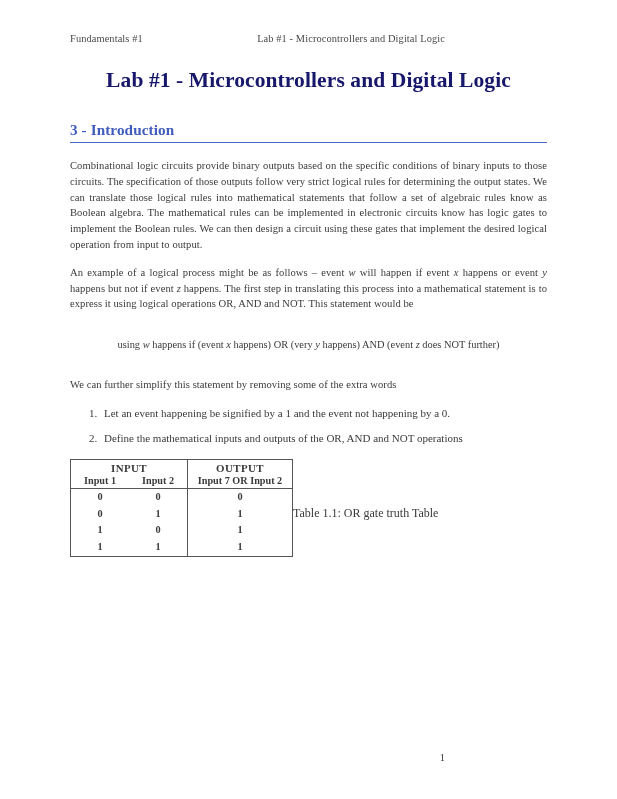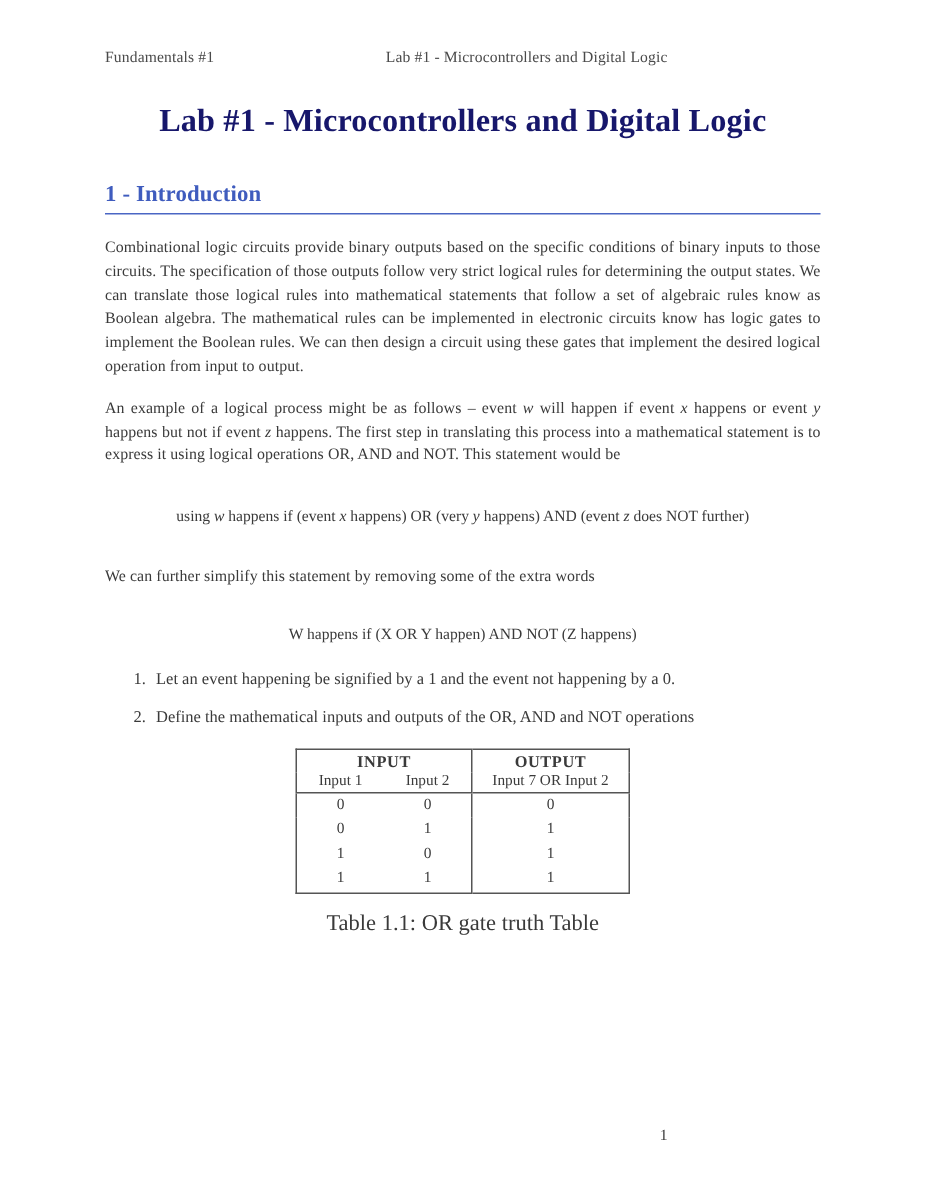--- a/index.html
+++ b/index.html
@@ -102,33 +102,33 @@
   }
   ol.steps li {
     margin-bottom: 9px;
     padding-left: 4px;
   }
 
   
   .table-wrap {
     margin-top: 12px;
     display: flex;
-    flex-direction: column;
+    flex-direction: row;
     align-items: center;
   }
   table.truth {
     border-collapse: collapse;
     font-size: 10.3px;
     color: #3a3a3a;
     border: 1.1px solid #555;
   }
   table.truth th,
   table.truth td {
     text-align: center;
-    font-weight: normal;
+    font-weight: bold;
     padding: 1px 0;
   }
   table.truth th.grp {
     font-weight: bold;
     font-size: 10.9px;
     letter-spacing: 0.4px;
     padding: 2px 0 1px 0;
   }
   table.truth th.sub {
     font-size: 10.2px;
@@ -142,21 +142,21 @@
   td.col-i1 { width: 58px; }
   td.col-i2 { width: 58px; }
   td.col-out { width: 104px; }
   th.col-i1 { width: 58px; }
   th.col-i2 { width: 58px; }
   th.col-out { width: 104px; }
 
   table.truth td { line-height: 1.42; }
 
   .table-caption {
-    font-size: 15px;
+    font-size: 12px;
     margin-top: 12px;
     text-align: center;
     color: #3a3a3a;
   }
 
   
   .pagenum {
     position: absolute;
     bottom: 36px;
     right: 70px;
@@ -171,31 +171,30 @@
 
   <div class="runhead">
     <span class="left">Fundamentals #1</span>
     <span class="right">Lab #1 - Microcontrollers and Digital Logic</span>
   </div>
 
   <div class="content">
 
     <h1 class="doc-title">Lab #1 - Microcontrollers and Digital Logic</h1>
 
-    <h2 class="section">1 - Introduction</h2>
+    <h2 class="section">3 - Introduction</h2>
 
     <p class="body first">Combinational logic circuits provide binary outputs based on the specific conditions of binary inputs to those circuits. The specification of those outputs follow very strict logical rules for determining the output states. We can translate those logical rules into mathematical statements that follow a set of algebraic rules know as Boolean algebra. The mathematical rules can be implemented in electronic circuits know has logic gates to implement the Boolean rules. We can then design a circuit using these gates that implement the desired logical operation from input to output.</p>
 
     <p class="body"><span>An example of a logical process might be as follows – event </span><span class="mathvar">w</span><span> will happen if event </span><span class="mathvar">x</span><span> happens or event </span><span class="mathvar">y</span><span> happens but not if event </span><span class="mathvar">z</span><span> happens. The first step in translating this process into a mathematical statement is to express it using logical operations OR, AND and NOT. This statement would be</span></p>
 
     <div class="display-stmt"><span>using </span><span class="mathvar">w</span><span> happens if (event </span><span class="mathvar">x</span><span> happens) OR (very </span><span class="mathvar">y</span><span> happens) AND (event </span><span class="mathvar">z</span><span> does NOT further)</span></div>
 
     <p class="body" style="margin-top:24px;">We can further simplify this statement by removing some of the extra words</p>
 
-    <div class="display-stmt tight">W happens if (X OR Y happen) AND NOT (Z happens)</div>
 
 
     <ol class="steps">
       <li>Let an event happening be signified by a 1 and the event not happening by a 0.</li>
       <li>Define the mathematical inputs and outputs of the OR, AND and NOT operations</li>
     </ol>
 
     <div class="table-wrap">
       <table class="truth">
         <thead>

